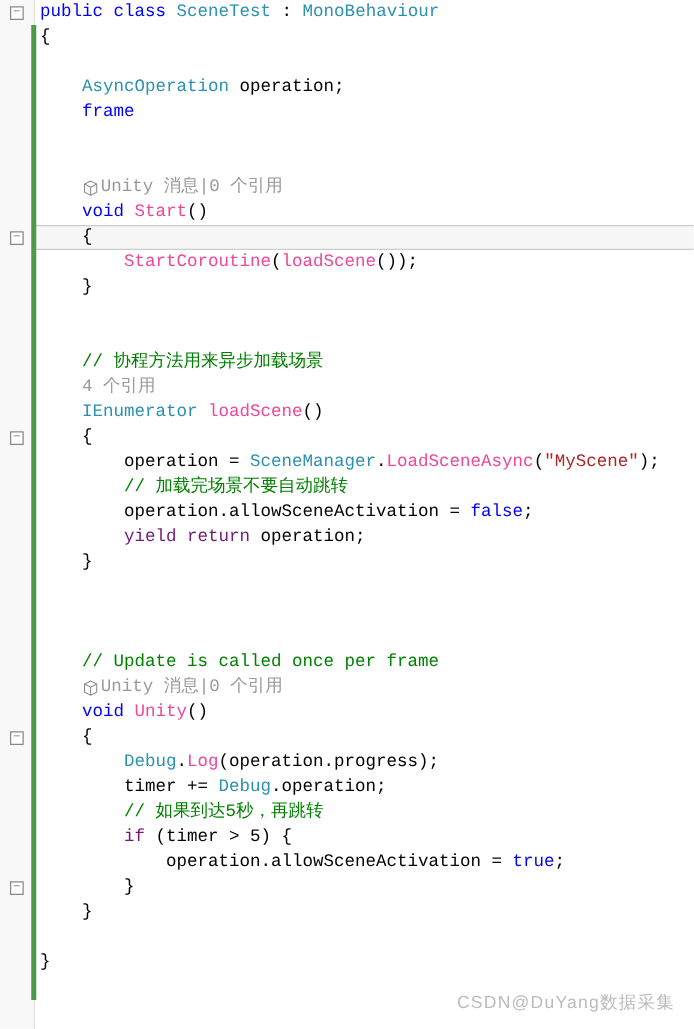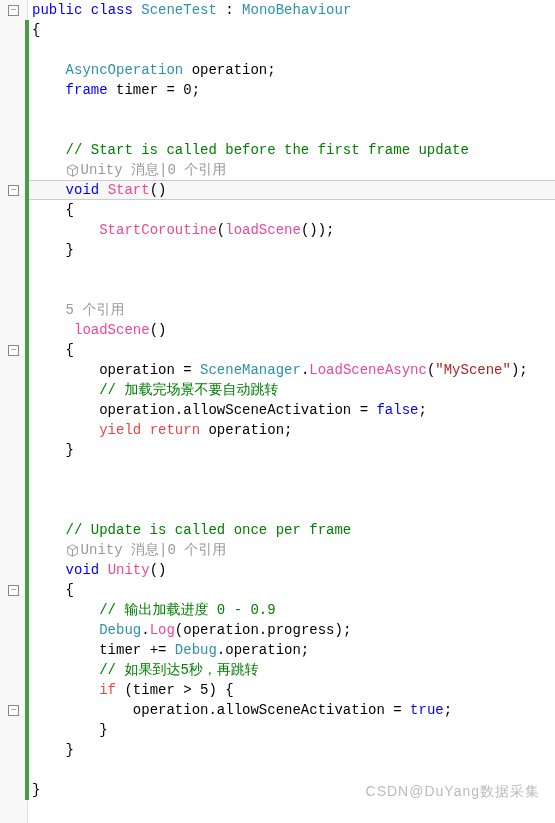--- a/index.html
+++ b/index.html
@@ -58,40 +58,40 @@
       left: -3px;
       width: 4px;
       background: #4a9c4a;
     }
     .kw { color: #0000ff; }
     .type { color: #2b91af; }
     .method-call { color: #ec4899; }
     .comment { color: #008000; }
     .string { color: #b22222; }
     .annotation { color: #999; }
-    .purple { color: #ef4444; }
+    .purple { color: #701a75; }
     .cube-icon {
       display: inline-flex;
       width: 13px;
       height: 13px;
       margin-right: 2px;
     }
     .highlight-line {
       position: absolute;
       left: 0;
       right: 0;
       height: 20px;
       background: rgba(200, 200, 200, 0.15);
       border-top: 1px solid #ccc;
       border-bottom: 1px solid #ccc;
       z-index: -1;
     }
     .watermark {
       position: absolute;
-      bottom: 22px;
+      bottom: 12px;
       right: 15px;
       color: #bbb;
       font-size: 14px;
       letter-spacing: 1px;
       font-family: sans-serif;
     }
   </style>
 </head>
 <body>
 
@@ -147,54 +147,53 @@
       <div class="gutter-line"></div>
       <div class="gutter-line"></div>
       <div class="gutter-line"></div>
       <div class="gutter-line"></div>
     </div>
   <div class="code-area" id="code">
       <div class="code-line"><span></span><span class="kw">public</span><span> </span><span class="kw">class</span><span> </span><span class="type">SceneTest</span><span> : </span><span class="type">MonoBehaviour</span></div>
       <div class="code-line"><span></span><span>{</span></div>
       <div class="code-line"><span>    </span></div>
       <div class="code-line"><span>    </span><span class="type">AsyncOperation</span><span> operation;</span></div>
-      <div class="code-line"><span>    </span><span class="kw">frame</span><span> timer = 0;</span></div>
-      <div class="code-line"><span>    </span></div>
-      <div class="code-line"><span>    </span></div>
-      <div class="code-line"><span>    </span><span class="comment">// Start is called before the first frame update</span></div>
+      <div class="code-line"><span>    </span><span class="kw">frame</span></div>
+      <div class="code-line"><span>    </span></div>
+      <div class="code-line"><span>    </span></div>
       <div class="code-line"><span>    </span><span class="cube-icon"><svg viewBox="0 0 16 16" width="13" height="13">
             <path d="M8 1L2 4v8l6 3 6-3V4L8 1z" fill="none" stroke="#888" stroke-width="1"></path>
             <path d="M2 4l6 3 6-3M8 7v8" fill="none" stroke="#888" stroke-width="1"></path>
           </svg></span><span class="annotation">Unity 消息|0 个引用</span></div>
       <div class="highlight-line" style="top: 180px;"></div>
       <div class="code-line"><span>    </span><span class="kw">void</span><span> </span><span class="method-call">Start</span><span>()</span></div>
       <div class="code-line"><span>    </span><span>{</span></div>
       <div class="code-line"><span>        </span><span class="method-call">StartCoroutine</span><span>(</span><span class="method-call">loadScene</span><span>());</span></div>
       <div class="code-line"><span>    </span><span>}</span></div>
       <div class="code-line"><span>    </span></div>
       <div class="code-line"><span>    </span></div>
-      <div class="code-line"><span>    </span><span class="annotation">5 个引用</span></div>
-      <div class="code-line"><span>    </span><span> </span><span class="method-call">loadScene</span><span>()</span></div>
+      <div class="code-line"><span>    </span><span class="comment">// 协程方法用来异步加载场景</span></div>
+      <div class="code-line"><span>    </span><span class="annotation">4 个引用</span></div>
+      <div class="code-line"><span>    </span><span class="type">IEnumerator</span><span> </span><span class="method-call">loadScene</span><span>()</span></div>
       <div class="code-line"><span>    </span><span>{</span></div>
       <div class="code-line"><span>        </span><span>operation = </span><span class="type">SceneManager</span><span>.</span><span class="method-call">LoadSceneAsync</span><span>(</span><span class="string">"MyScene"</span><span>);</span></div>
       <div class="code-line"><span>        </span><span class="comment">// 加载完场景不要自动跳转</span></div>
       <div class="code-line"><span>        </span><span>operation.allowSceneActivation = </span><span class="kw">false</span><span>;</span></div>
       <div class="code-line"><span>        </span><span class="purple">yield</span><span> </span><span class="purple">return</span><span> operation;</span></div>
       <div class="code-line"><span>    </span><span>}</span></div>
       <div class="code-line"><span>    </span></div>
       <div class="code-line"><span>    </span></div>
       <div class="code-line"><span>    </span></div>
       <div class="code-line"><span>    </span><span class="comment">// Update is called once per frame</span></div>
       <div class="code-line"><span>    </span><span class="cube-icon"><svg viewBox="0 0 16 16" width="13" height="13">
             <path d="M8 1L2 4v8l6 3 6-3V4L8 1z" fill="none" stroke="#888" stroke-width="1"></path>
             <path d="M2 4l6 3 6-3M8 7v8" fill="none" stroke="#888" stroke-width="1"></path>
           </svg></span><span class="annotation">Unity 消息|0 个引用</span></div>
       <div class="code-line"><span>    </span><span class="kw">void</span><span> </span><span class="method-call">Unity</span><span>()</span></div>
       <div class="code-line"><span>    </span><span>{</span></div>
-      <div class="code-line"><span>        </span><span class="comment">// 输出加载进度 0 - 0.9</span></div>
       <div class="code-line"><span>        </span><span class="type">Debug</span><span>.</span><span class="method-call">Log</span><span>(operation.progress);</span></div>
       <div class="code-line"><span>        </span><span>timer += </span><span class="type">Debug</span><span>.operation;</span></div>
       <div class="code-line"><span>        </span><span class="comment">// 如果到达5秒，再跳转</span></div>
       <div class="code-line"><span>        </span><span class="purple">if</span><span> (timer &gt; 5) {</span></div>
       <div class="code-line"><span>            </span><span>operation.allowSceneActivation = </span><span class="kw">true</span><span>;</span></div>
       <div class="code-line"><span>        </span><span>}</span></div>
       <div class="code-line"><span>    </span><span>}</span></div>
       <div class="code-line"><span>    </span></div>
       <div class="code-line"><span></span><span>}</span></div>
       <div class="change-bar" style="top: 20px; height: 780px;"></div>

